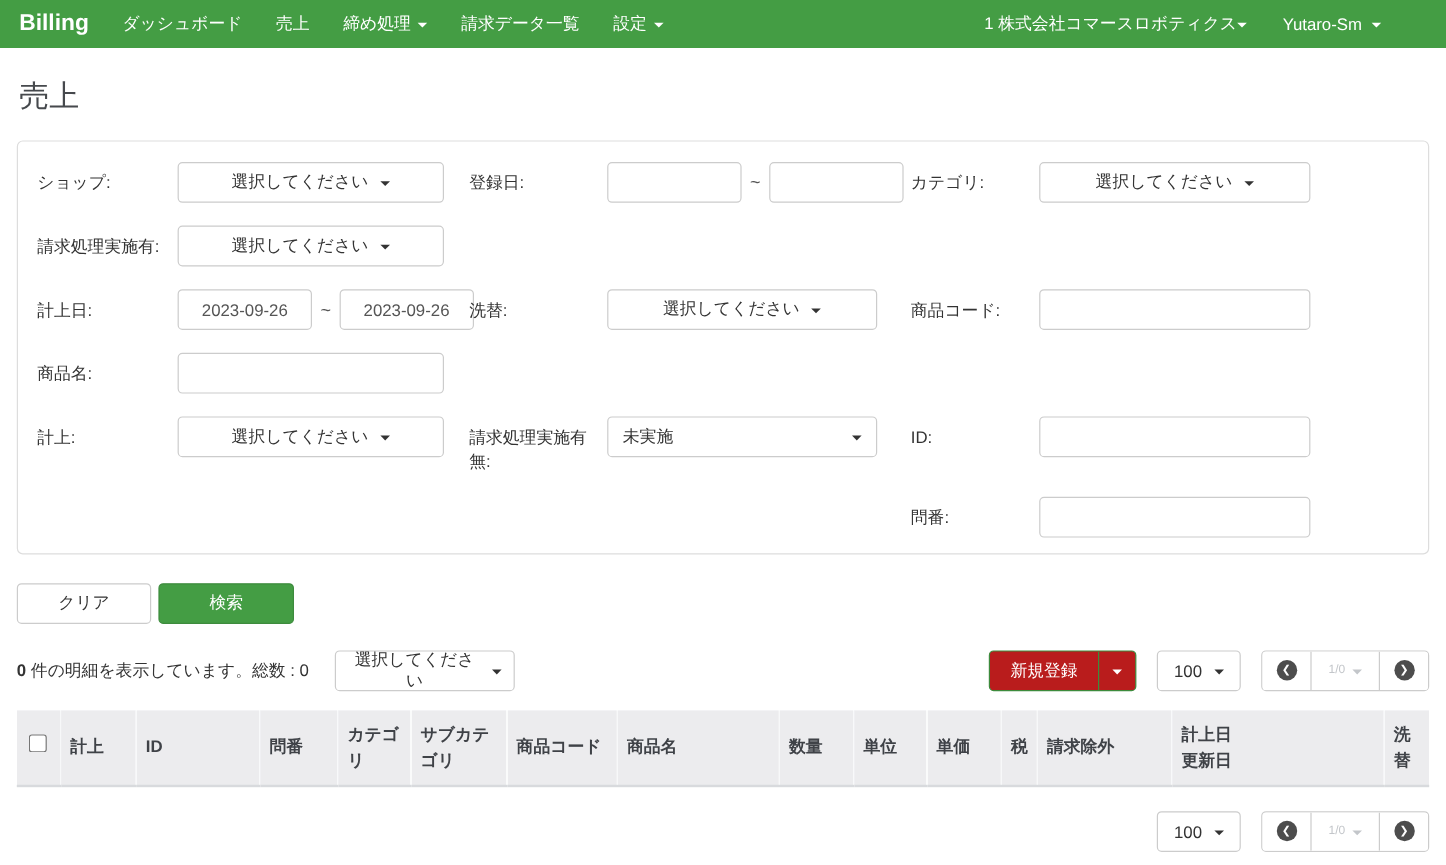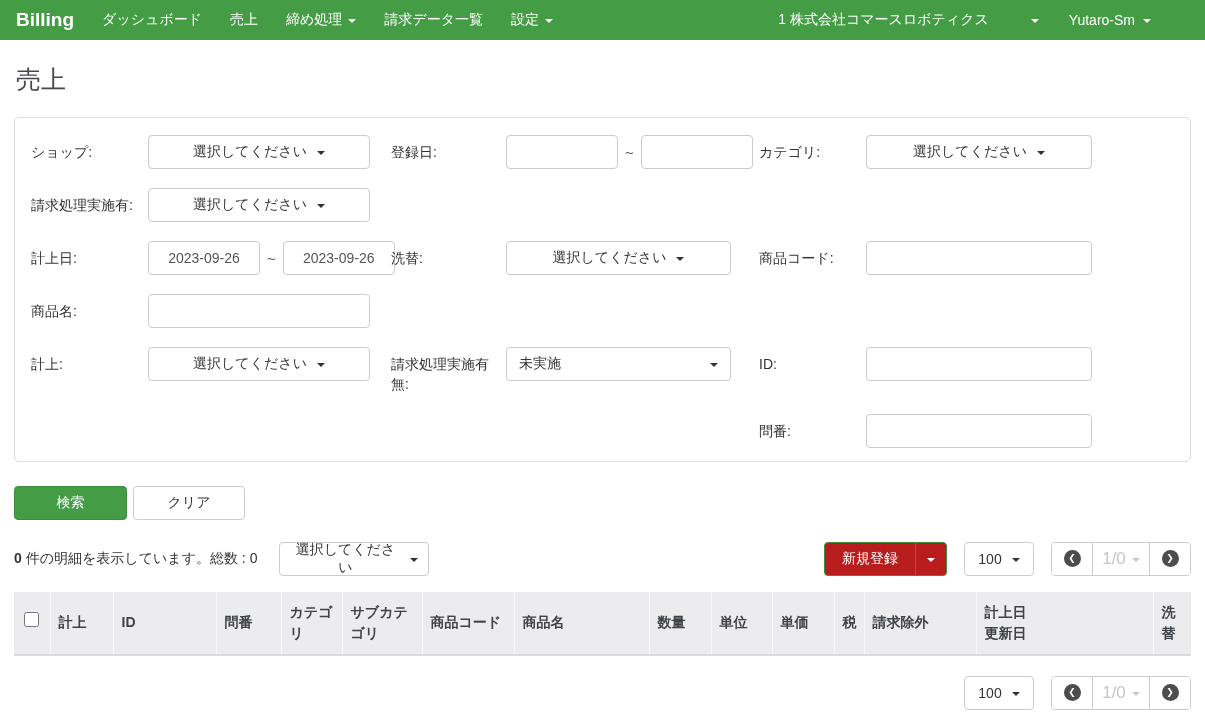--- a/index.html
+++ b/index.html
@@ -8,21 +8,21 @@
     width:1205px; height:721px; overflow:hidden;
     font-family:"Liberation Sans","DejaVu Sans",sans-serif;
     color:#333; background:#fff; font-size:14px;
   }
   
   .navbar { height:40px; background:#449d44; display:flex; align-items:center; padding:0 16px; }
   .brand { color:#fff; font-weight:bold; font-size:19px; margin-right:28px; cursor:pointer; }
   .nav-items { display:flex; align-items:center; gap:28px; }
   .nav-item { color:#fff; font-size:14px; display:flex; align-items:center; gap:6px; cursor:pointer; white-space:nowrap; }
   .nav-right { margin-left:auto; display:flex; align-items:center; gap:30px; padding-right:38px; }
-  .company-btn { display:flex; align-items:center; gap:42px; color:#fff; font-size:14px; cursor:pointer; white-space:nowrap; }
+  .company-btn { display:flex; align-items:center; color:#fff; font-size:14px; cursor:pointer; white-space:nowrap; }
   .user-btn { display:flex; align-items:center; gap:8px; color:#fff; font-size:14px; cursor:pointer; white-space:nowrap; }
   .caret { width:0; height:0; border-left:4px solid transparent; border-right:4px solid transparent; border-top:4px solid #fff; margin-top:2px; }
   .caret.dark { border-top-color:#333; }
   .caret.gray { border-top-color:#c3c6ca; }
   
   .main { padding:0 14px; }
   .page-title { font-size:25px; font-weight:400; color:#46494d; margin:23px 2px 21px 2px; }
   
   .panel { border:1px solid #ddd; border-radius:5px; padding:17px 16px 13px 16px; }
   .fgrid { display:grid; grid-template-columns:117px 222px 21px 115px 225px 28px 107px 226px; row-gap:19px; }
@@ -49,21 +49,21 @@
   .bulk-select { width:150px; margin-left:22px; }
   .tb-right { margin-left:auto; display:flex; align-items:center; gap:17px; }
   .new-btn { display:flex; height:34px; background:#b91c1c; border:1px solid #3d8b3d; border-radius:4px;
              color:#fff; cursor:pointer; overflow:hidden; }
   .new-btn .lbl { display:flex; align-items:center; padding:0 17px; font-size:14px; }
   .new-btn .arr { display:flex; align-items:center; padding:0 11px; border-left:1px solid #3d8b3d; }
   .size-btn { width:70px; }
   .pager { display:flex; height:34px; border:1px solid #ccc; border-radius:4px; overflow:hidden; background:#fff; }
   .pager-cell { display:flex; align-items:center; justify-content:center; background:#fff; cursor:pointer; }
   .pager-prev,.pager-next { width:40px; }
-  .pager-mid { width:58px; border-left:1px solid #ccc; border-right:1px solid #ccc; gap:6px; color:#c3c6ca; font-size:17px; }
+  .pager-mid { width:58px; border-left:1px solid #ccc; border-right:1px solid #ccc; gap:6px; color:#c3c6ca; font-size:10px; }
   .circ { width:17px; height:17px; border-radius:50%; background:#4d4d4d; color:#fff; font-size:9px;
           display:flex; align-items:center; justify-content:center; line-height:1; padding-bottom:1px; }
   
   .grid-table { margin-top:16px; width:100%; border-collapse:collapse; table-layout:fixed; }
   .grid-table th { background:#ececee; border-left:1px solid #f7f8f9; border-bottom:2px solid #d8dadd;
                    padding:8px 8px; font-size:14px; font-weight:700; color:#3f4247; text-align:left;
                    vertical-align:middle; height:63px; white-space:pre-line; line-height:1.5; overflow:hidden; }
   .grid-table th:first-child { border-left:none; text-align:center; }
   .cb { width:15px; height:15px; margin:0; cursor:pointer; }
   
@@ -164,22 +164,22 @@
         </button>
       <div class="f-label" style="grid-column:7;grid-row:5">ID:</div>
       <input class="ti" style="grid-area: 5 / 8; align-self: start;">
 
       <div class="f-label" style="grid-column:7;grid-row:6">問番:</div>
       <input class="ti" style="grid-area: 6 / 8;">
     </div>
   </section>
 
   <div class="btn-row">
+    <button class="btn btn-clear">クリア</button>
     <button class="btn btn-search">検索</button>
-    <button class="btn btn-clear">クリア</button>
   </div>
 
   <div class="toolbar">
     <span class="count"><b>0</b> <span>件の明細を表示しています。総数 : 0</span></span>
     <button class="sel-btn bulk-select">
         <span>選択してください</span>
         <span class="caret dark"></span>
       </button>
     <div class="tb-right">
       <div class="new-btn">

